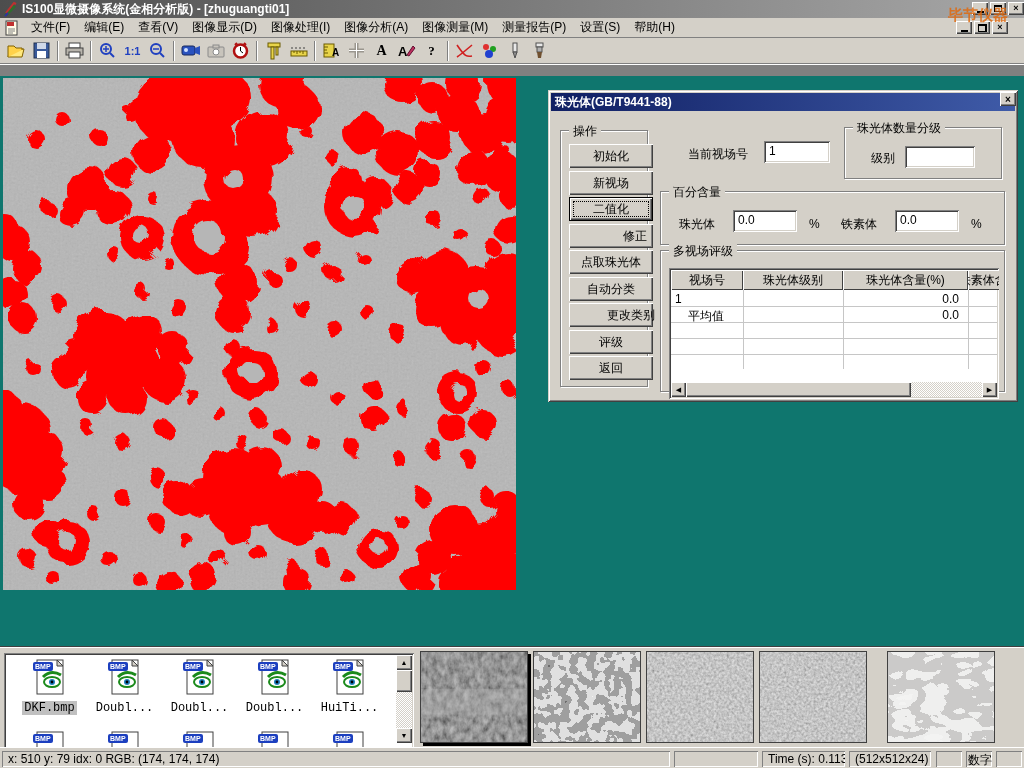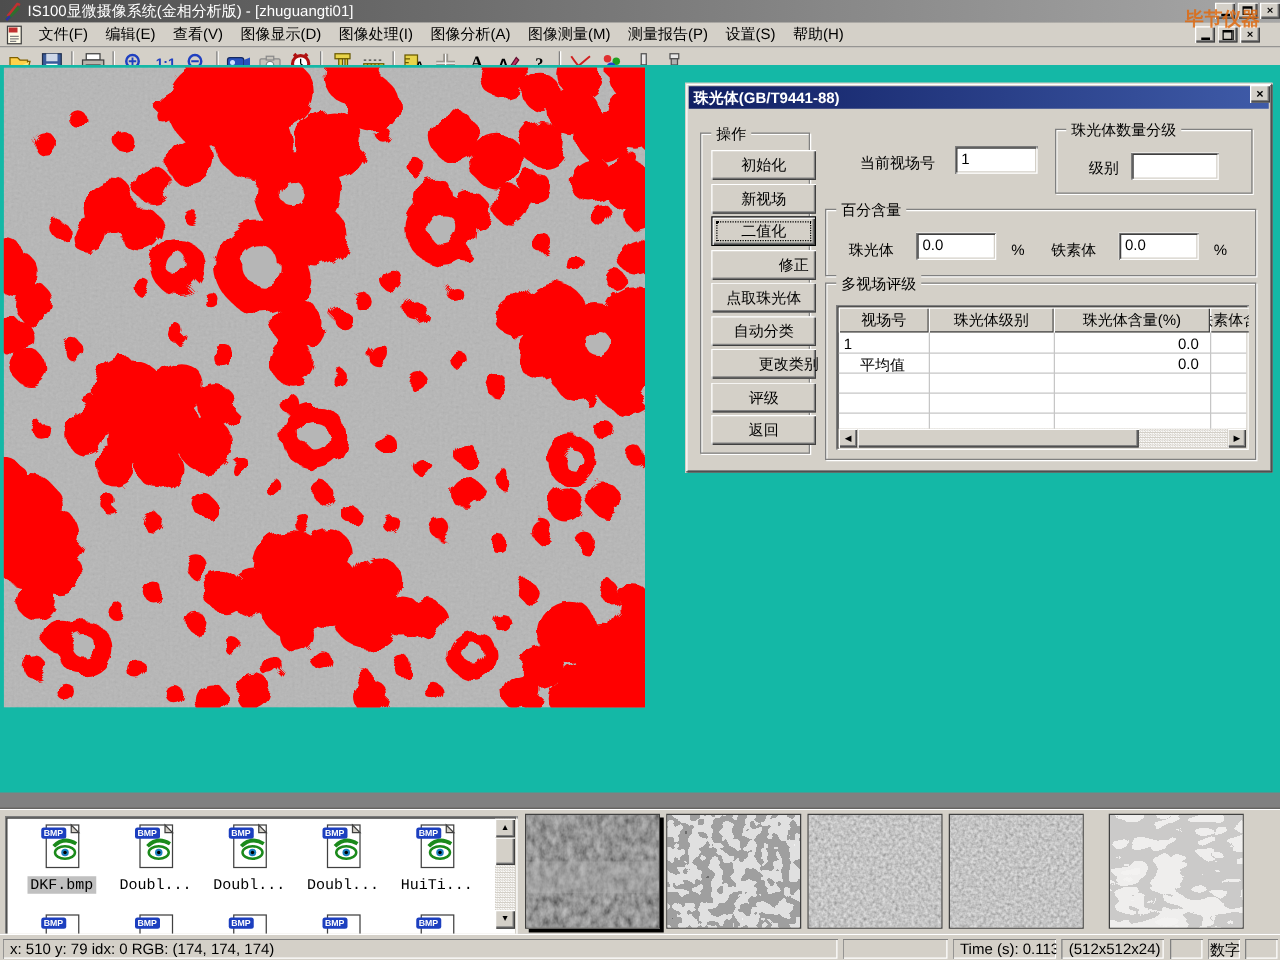--- a/index.html
+++ b/index.html
@@ -6,60 +6,60 @@
   html,body { width:1024px; height:768px; overflow:hidden; }
   body { font-family:"Liberation Sans","DejaVu Sans",sans-serif; font-size:12px; background:#808080; position:relative; color:#000; }
   .btn   { background:#d4d0c8; box-shadow: inset 1px 1px 0 #ffffff, inset -1px -1px 0 #404040, inset -2px -2px 0 #808080; }
   .sunk  { background:#ffffff; box-shadow: inset 1px 1px 0 #808080, inset -1px -1px 0 #ffffff, inset 2px 2px 0 #404040, inset -2px -2px 0 #d4d0c8; }
   .etch  { border:1px solid #808080; box-shadow: inset 1px 1px 0 #ffffff, 1px 1px 0 #ffffff; }
   .abs { position:absolute; }
 
   
   #titlebar { position:absolute; left:0; top:0; width:1024px; height:18px;
     background:linear-gradient(to right,#4d4d4d,#a7a7a7); display:flex; align-items:center; padding-left:3px; }
-  #titlebar .ttext { color:#fff; font-weight:normal; font-size:12px; margin-left:4px; white-space:nowrap; }
+  #titlebar .ttext { color:#fff; font-weight:bold; font-size:12px; margin-left:4px; white-space:nowrap; }
   .winbtn { width:16px; height:13px; background:#d4d0c8; box-shadow: inset 1px 1px 0 #fff, inset -1px -1px 0 #404040, inset -2px -2px 0 #808080;
     display:flex; align-items:center; justify-content:center; font-size:9px; font-weight:bold; line-height:1; }
   .minglyph { width:7px; height:2px; background:#000; margin-top:6px; }
   .maxglyph { width:8px; height:7px; border:1px solid #000; border-top-width:2px; }
   .restglyph { position:relative; width:9px; height:8px; }
   .restglyph:before { content:""; position:absolute; right:0; top:0; width:6px; height:5px; border:1px solid #000; border-top-width:2px; background:#d4d0c8;}
   .restglyph:after { content:""; position:absolute; left:0; bottom:0; width:6px; height:5px; border:1px solid #000; border-top-width:2px; background:#d4d0c8;}
 
   #menubar { position:absolute; left:0; top:18px; width:1024px; height:20px; background:#d4d0c8;
     display:flex; align-items:center; border-bottom:1px solid #808080; box-shadow:0 1px 0 #fff; }
   .menuitem { padding:2px 7px; white-space:nowrap; }
   #watermark { position:absolute; left:948px; top:6px; color:#e06a10; font-weight:bold; font-size:15px; z-index:50; opacity:.85; white-space:nowrap; }
 
   #toolbar { position:absolute; left:0; top:38px; width:1024px; height:26px; background:#d4d0c8;
     display:flex; align-items:center; padding-left:4px; border-bottom:1px solid #808080; box-shadow:0 1px 0 #fff; }
   .tbtn { width:25px; height:23px; display:flex; align-items:center; justify-content:center; }
   .tsep { width:2px; height:20px; margin:0 3px; border-left:1px solid #808080; border-right:1px solid #fff; }
 
   
-  #workspace { position:absolute; left:0; top:52px; width:1024px; height:582px; background:#14b8a6; }
+  #workspace { position:absolute; left:0; top:76px; width:1024px; height:582px; background:#0f766e; }
   #specimen { position:absolute; left:3px; top:2px; width:513px; height:512px; }
 
   
   #dialog { position:absolute; left:548px; top:78px; width:470px; height:312px; background:#d4d0c8;
     box-shadow: inset 1px 1px 0 #d4d0c8, inset -1px -1px 0 #404040, inset 2px 2px 0 #fff, inset -2px -2px 0 #808080; }
   #dlg-title { position:absolute; left:3px; top:3px; width:464px; height:18px;
     background:linear-gradient(to right,#101f63,#3f5ba8); color:#fff; font-weight:bold; display:flex; align-items:center; padding-left:4px; }
   #dlg-close { position:absolute; right:2px; top:2px; width:16px; height:14px; font-size:10px; }
   .groupbox { position:absolute; }
   .grouplegend { position:absolute; top:-8px; left:8px; background:#d4d0c8; padding:0 4px; white-space:nowrap; }
   .opbtn { position:absolute; left:8px; width:84px; height:24px; display:flex; align-items:center; justify-content:center; white-space:nowrap; font-size:12px; }
   .opbtn.focused { box-shadow: inset 0 0 0 1px #000, inset 2px 2px 0 #fff, inset -2px -2px 0 #404040, inset -3px -3px 0 #808080; }
   .opbtn.focused:after { content:""; position:absolute; left:4px; top:4px; right:4px; bottom:4px; border:1px dotted #000; }
   .textbox { background:#fff; box-shadow: inset 1px 1px 0 #808080, inset -1px -1px 0 #fff, inset 2px 2px 0 #404040, inset -2px -2px 0 #d4d0c8;
     padding:3px 4px 0 5px; font-size:12px; }
   .dlabel { position:absolute; white-space:nowrap; }
 
   
-  #mtable { position:absolute; left:8px; top:17px; width:330px; height:116px; background:#fff;
+  #mtable { position:absolute; left:8px; top:17px; width:330px; height:131px; background:#fff;
     box-shadow: inset 1px 1px 0 #808080, inset -1px -1px 0 #fff, inset 2px 2px 0 #404040, inset -2px -2px 0 #d4d0c8; overflow:hidden; }
   .thcell { position:absolute; top:2px; height:20px; background:#d4d0c8;
     box-shadow: inset 1px 1px 0 #fff, inset -1px -1px 0 #404040; display:flex; align-items:center; justify-content:center; white-space:nowrap; overflow:hidden; }
   .gridv { position:absolute; top:22px; width:1px; background:#c6c6c6; height:79px; }
   .gridh { position:absolute; left:2px; width:326px; height:1px; background:#c6c6c6; }
   .tcell { position:absolute; height:16px; font-size:12px; white-space:nowrap; padding:1px 3px; }
   .hsb { position:absolute; left:2px; bottom:2px; width:326px; height:15px; background:#d4d0c8; }
   .sbbtn { position:absolute; width:15px; height:15px; font-size:7px; display:flex; align-items:center; justify-content:center; }
   .sbtrack { position:absolute; left:15px; right:15px; top:0; bottom:0; background:repeating-conic-gradient(#fff 0% 25%, #d4d0c8 0% 50%) 0 0/2px 2px; }
 

